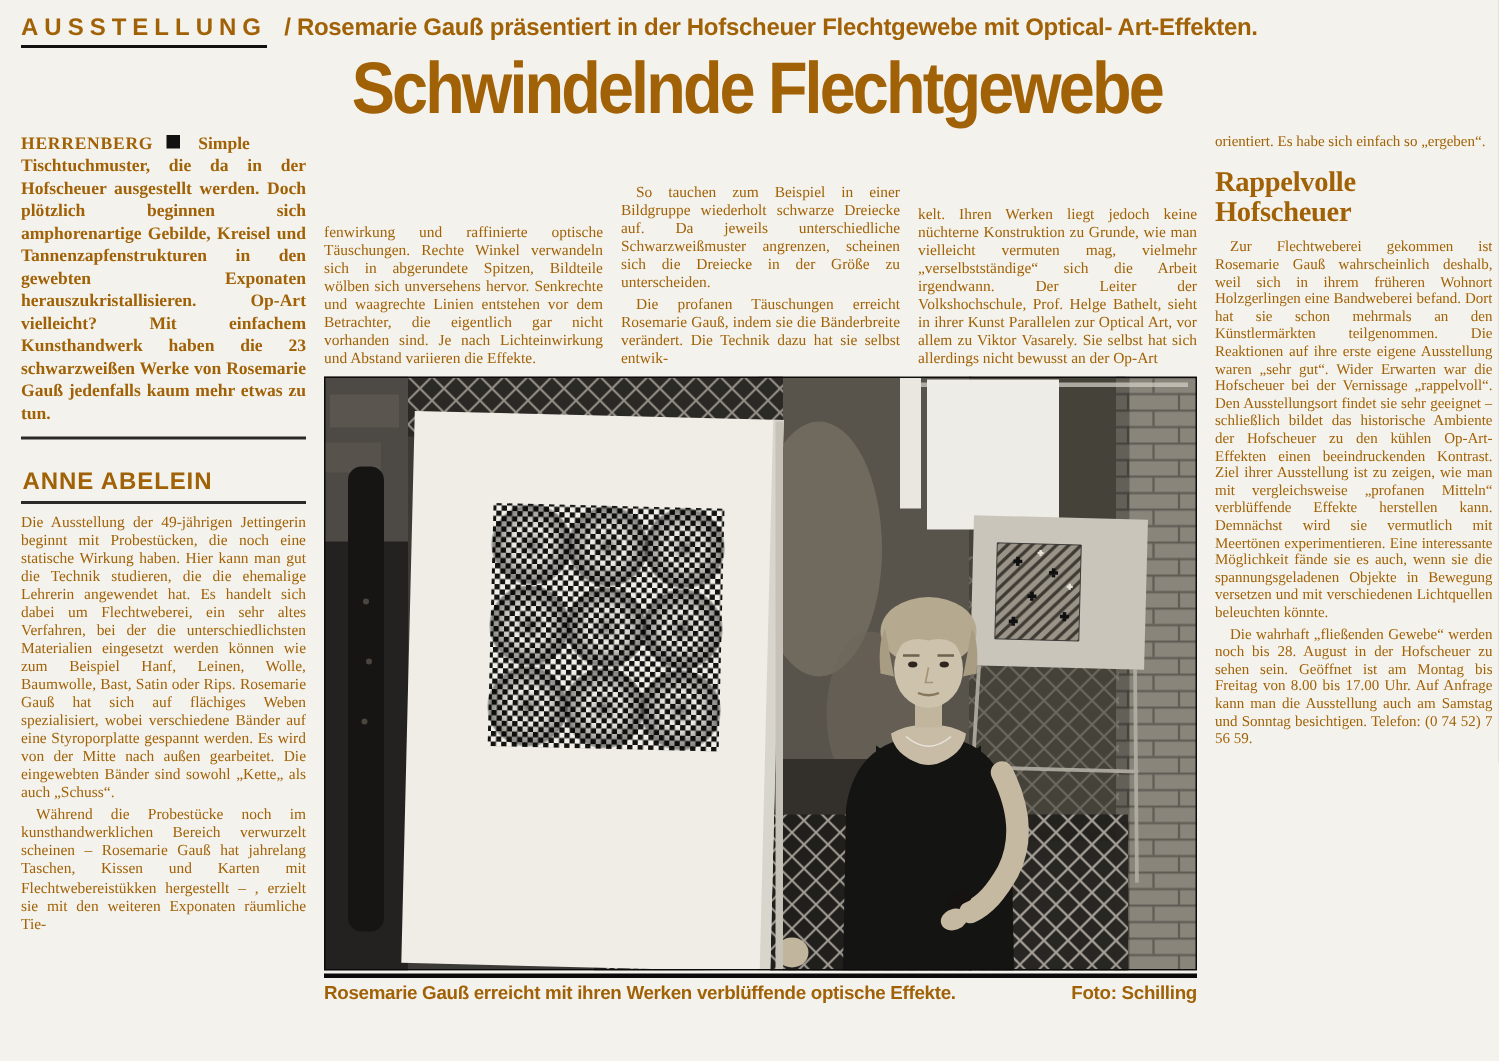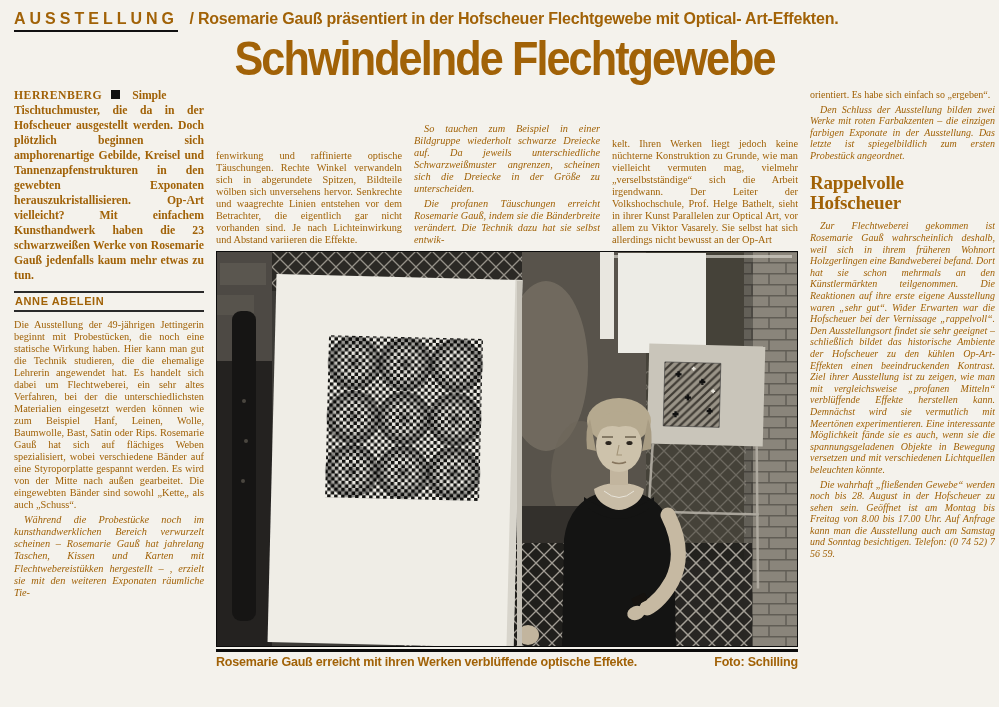--- a/index.html
+++ b/index.html
@@ -45,40 +45,40 @@
   .middle { flex: 0 0 582px; width: 582px; display: flex; flex-direction: column; }
   .middle-cols { display: flex; gap: 12px; height: 157px; overflow: hidden; align-items: flex-end; }
   .middle-cols .mcol { flex: 1 1 0; overflow: hidden; }
 
   p.body-text {
     font-size: 10.3px; line-height: 1.17;
     text-align: justify;
     margin-top: 3px;
   }
   .col-right p.body-text { font-size: 10px; line-height: 1.16; }
-  p.indent { text-indent: 10px; font-style: italic; }
+  p.indent { text-indent: 10px; }
   p.first { margin-top: 0; }
 
   .lead {
     font-weight: bold; font-size: 11.7px; line-height: 1.28;
     text-align: justify;
   }
   .dateline { letter-spacing: 0.5px; }
   .sq-icon {
     display: inline-block; width: 9px; height: 9px;
     background: #111; margin: 0 12px 0 9px;
     vertical-align: baseline;
     font-size: 0; line-height: 0;
     overflow: hidden;
   }
   .byline {
     font-family: "Liberation Sans", sans-serif;
-    font-size: 11px; font-weight: bold; letter-spacing: 0.6px;
+    font-size: 16px; font-weight: bold; letter-spacing: 0.6px;
     border-top: 2px solid #2a2a2a; border-bottom: 2px solid #2a2a2a;
-    padding: 2px 1px 3px 1px;
+    padding: 20px 1px 3px 1px;
     margin: 7px 0 7px 0;
   }
   .subhead {
     font-weight: bold; font-size: 19px; letter-spacing: -0.2px;
     margin: 11px 0 8px 0; line-height: 1.05;
   }
   
   .photo-wrap { margin-top: 5px; }
   svg.photo { display: block; }
   .caption-row {
@@ -260,20 +260,19 @@
 
         <div class="caption-row">
           <span>Rosemarie Gauß erreicht mit ihren Werken verblüffende optische Effekte.</span>
           <span>Foto: Schilling</span>
         </div>
       </div>
     </div>
 
     <div class="col-right">
       <p class="body-text first">orientiert. Es habe sich einfach so „ergeben“.</p>
-      <p class="body-text indent">Den Schluss der Ausstellung bilden zwei Werke mit roten Farbakzenten – die einzigen farbigen Exponate in der Ausstellung. Das letzte ist spiegelbildlich zum ersten Probestück angeordnet.</p>
       <h2 class="subhead">Rappelvolle Hofscheuer</h2>
       <p class="body-text first indent">Zur Flechtweberei gekommen ist Rosemarie Gauß wahrscheinlich deshalb, weil sich in ihrem früheren Wohnort Holzgerlingen eine Bandweberei befand. Dort hat sie schon mehrmals an den Künstlermärkten teilgenommen. Die Reaktionen auf ihre erste eigene Ausstellung waren „sehr gut“. Wider Erwarten war die Hofscheuer bei der Vernissage „rappelvoll“. Den Ausstellungsort findet sie sehr geeignet – schließlich bildet das historische Ambiente der Hofscheuer zu den kühlen Op-Art-Effekten einen beeindruckenden Kontrast. Ziel ihrer Ausstellung ist zu zeigen, wie man mit vergleichsweise „profanen Mitteln“ verblüffende Effekte herstellen kann. Demnächst wird sie vermutlich mit Meertönen experimentieren. Eine interessante Möglichkeit fände sie es auch, wenn sie die spannungsgeladenen Objekte in Bewegung versetzen und mit verschiedenen Lichtquellen beleuchten könnte.</p>
       <p class="body-text indent">Die wahrhaft „fließenden Gewebe“ werden noch bis 28. August in der Hofscheuer zu sehen sein. Geöffnet ist am Montag bis Freitag von 8.00 bis 17.00 Uhr. Auf Anfrage kann man die Ausstellung auch am Samstag und Sonntag besichtigen. Telefon: (0 74 52) 7 56 59.</p>
     </div>
 
   </div>
 </div>
 
 </body></html>

